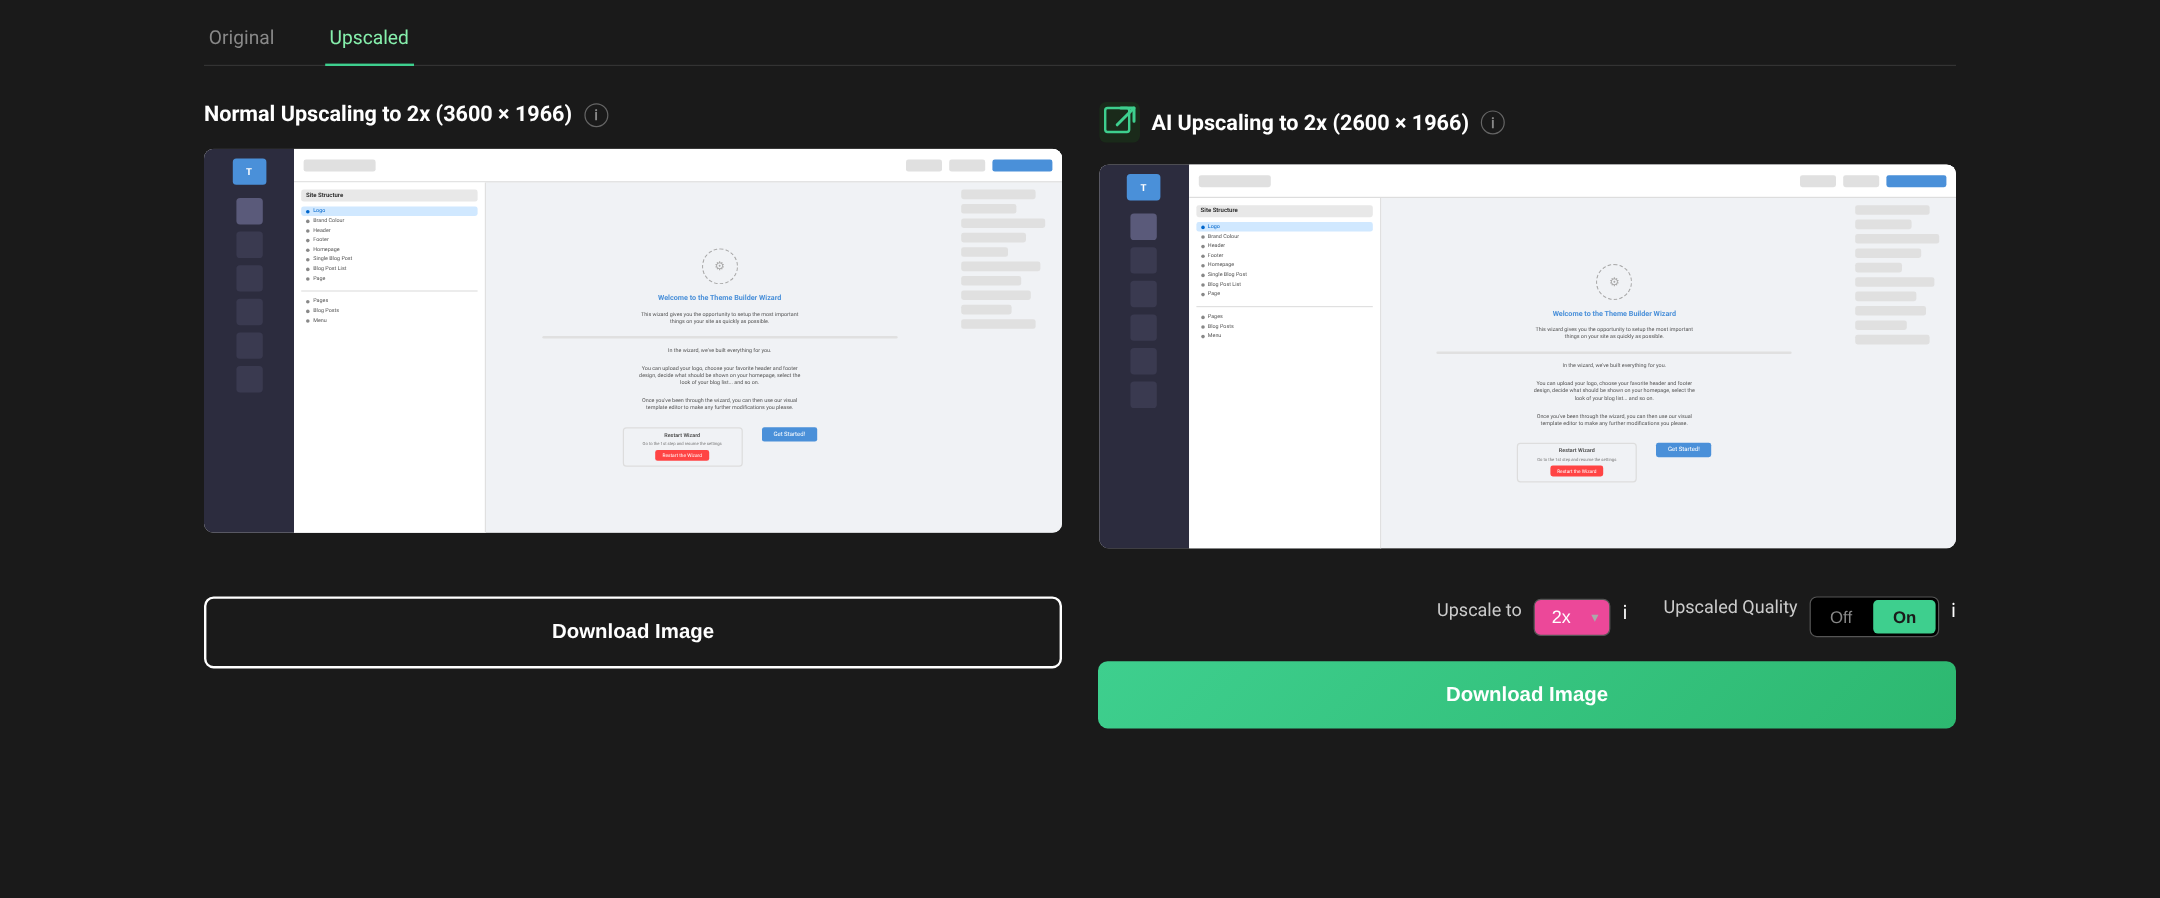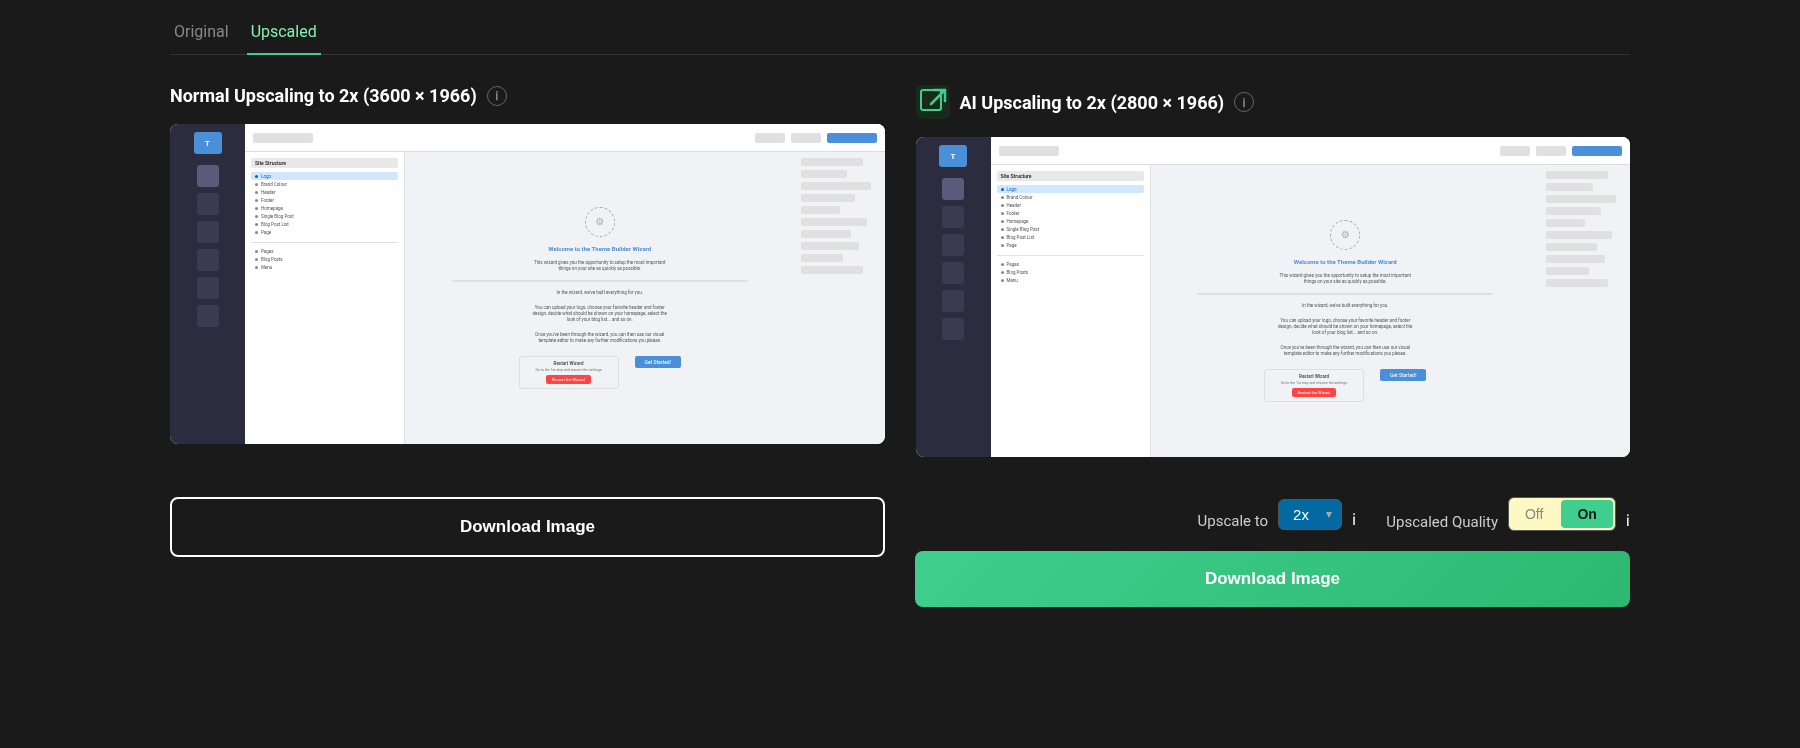--- a/index.html
+++ b/index.html
@@ -16,21 +16,21 @@
     .main-container {
       display: flex;
       flex-direction: column;
       padding: 0 170px;
       padding-top: 10px;
     }
 
     
     .tabs {
       display: flex;
-      gap: 14px;
+      gap: 38px;
       margin-bottom: 30px;
       border-bottom: 1px solid #333;
     }
 
     .tab {
       padding: 12px 4px;
       font-size: 16px;
       cursor: pointer;
       color: #888;
       border-bottom: 2px solid transparent;
@@ -292,37 +292,37 @@
     }
 
     .ss-bar {
       height: 8px;
       border-radius: 2px;
       background: #e0e0e0;
     }
 
     .control-group {
       display: flex;
-      align-items: flex-end;
+      align-items: flex-start;
       gap: 10px;
     }
 
     .control-label {
       font-size: 15px;
       color: #cccccc;
     }
 
     .select-wrapper {
       position: relative;
       display: inline-flex;
       align-items: center;
     }
 
     .select-box {
-      background: #0369a1;
+      background: #ec4899;
       border: 1px solid #555;
       color: #ffffff;
       border-radius: 6px;
       padding: 6px 32px 6px 14px;
       font-size: 15px;
       appearance: none;
       cursor: pointer;
       outline: none;
     }
 
@@ -331,21 +331,21 @@
       right: 10px;
       pointer-events: none;
       color: #aaa;
       font-size: 12px;
     }
 
     
     .toggle-group {
       display: flex;
       align-items: center;
-      background: #fef9c3;
+      background: #000000;
       border: 1px solid #555;
       border-radius: 6px;
       overflow: hidden;
     }
 
     .toggle-option {
       padding: 6px 16px;
       font-size: 14px;
       cursor: pointer;
       color: #888;
@@ -538,21 +538,21 @@
 
     <div class="panel">
       <div class="panel-title">
 
         <svg class="ai-icon" viewBox="0 0 34 34" fill="none" xmlns="http://www.w3.org/2000/svg">
           <rect width="34" height="34" rx="6" fill="#1a2a1a"></rect>
           <rect x="5" y="5" width="20" height="20" rx="2" stroke="#3ecf8e" stroke-width="2" fill="none"></rect>
           <path d="M18 5 L29 5 L29 16" stroke="#3ecf8e" stroke-width="2.5" stroke-linecap="round" stroke-linejoin="round"></path>
           <path d="M29 5 L15 19" stroke="#3ecf8e" stroke-width="2.5" stroke-linecap="round"></path>
         </svg>
-        <span>AI Upscaling to 2x (2800 × 1966)</span>
+        <span>AI Upscaling to 2x (2600 × 1966)</span>
         <div class="info-icon">
           <span>ℹ</span>
         </div>
       </div>
       <div class="preview-box">
         <div class="screenshot-sim">
 
           <div class="ss-sidebar">
             <div class="ss-sidebar-logo">T</div>
             <div class="ss-sidebar-icon active-icon"></div>

